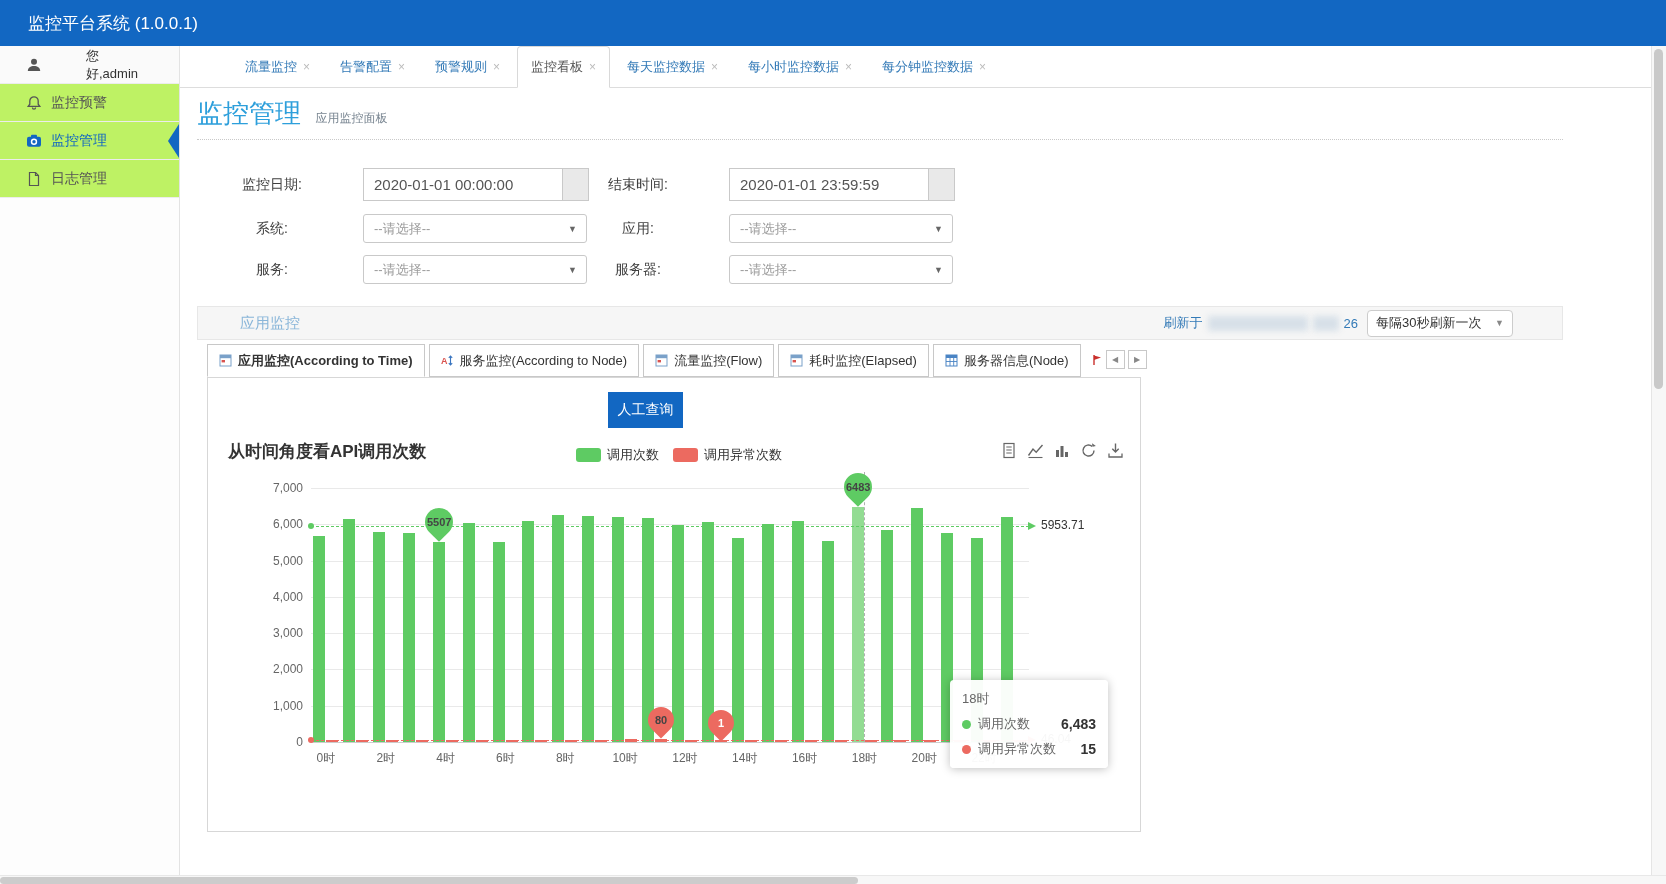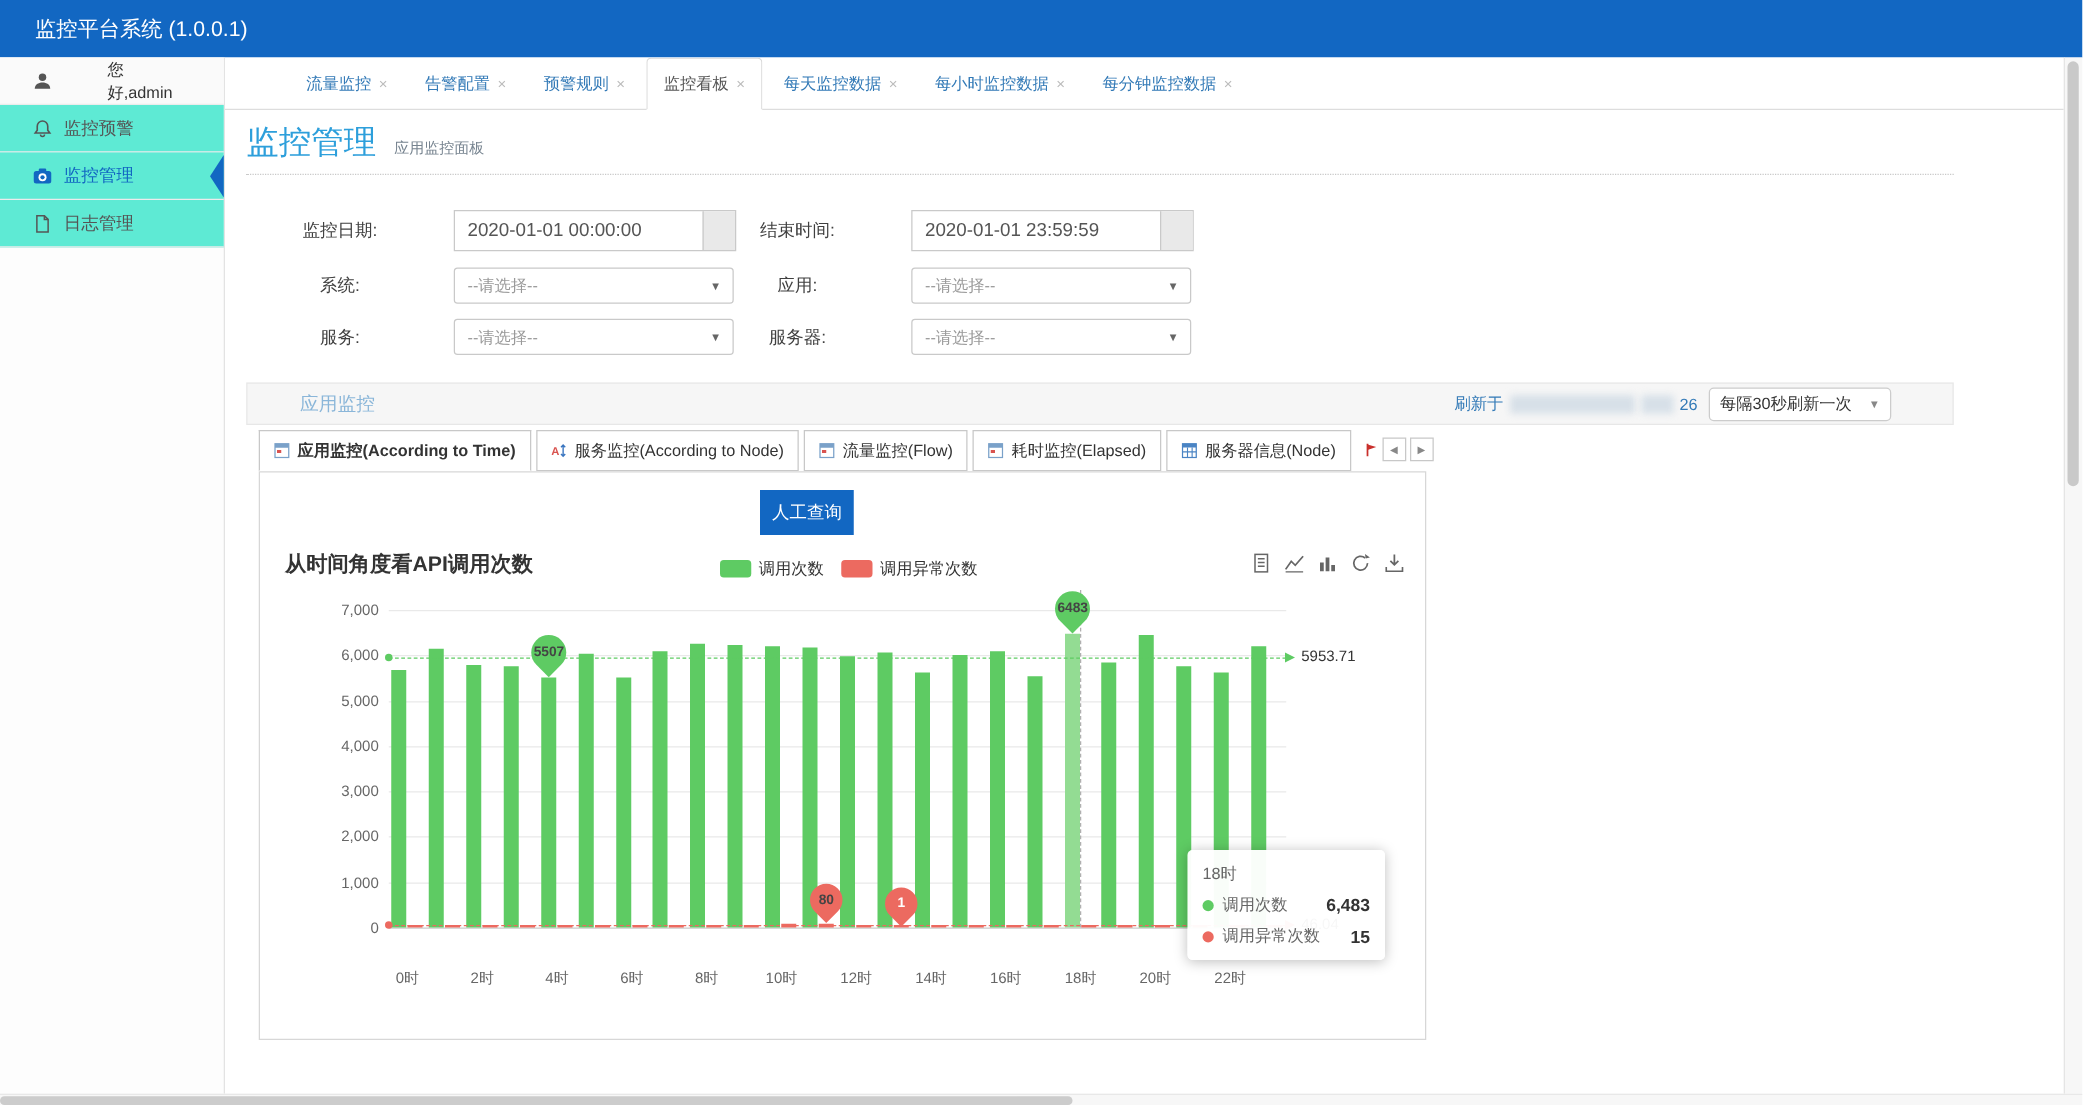--- a/index.html
+++ b/index.html
@@ -5,21 +5,21 @@
   html,body{margin:0;padding:0;}
   body{width:1666px;height:884px;position:relative;overflow:hidden;background:#fff;
        font-family:"Liberation Sans","DejaVu Sans",sans-serif;}
   
   .topbar{position:absolute;left:0;top:0;width:1666px;height:46px;background:#1267c2;color:#fff;
           display:flex;align-items:center;padding-left:28px;box-sizing:border-box;font-size:17px;}
   
   .sidebar{position:absolute;left:0;top:46px;width:180px;height:829px;background:#fdfdfd;
            border-right:1px solid #e3e3e3;box-sizing:border-box;}
   .side-row{height:38px;display:flex;align-items:center;padding-left:26px;border-bottom:1px solid #ececec;
-            font-size:14px;color:#555;gap:9px;position:relative;box-sizing:border-box;background:#5eead4;cursor:pointer;}
+            font-size:14px;color:#555;gap:9px;position:relative;box-sizing:border-box;background:#bef264;cursor:pointer;}
   .side-user{font-size:13px;color:#333;background:#fafafa;cursor:default;gap:44px;}
   .side-user a{color:#14532d;text-decoration:none;margin-left:4px;}
   .side-item.active{color:#1267c2;}
   .side-arrow{position:absolute;right:0;top:50%;transform:translateY(-50%);width:0;height:0;
               border-right:11px solid #1267c2;border-top:17px solid transparent;border-bottom:17px solid transparent;}
   .sicon{width:16px;height:16px;flex:0 0 16px;}
   
   .navtabs{position:absolute;left:180px;top:46px;width:1471px;height:42px;border-bottom:1px solid #ddd;
            display:flex;align-items:stretch;padding-left:50px;box-sizing:border-box;background:#fff;}
   .ntab{display:flex;align-items:center;gap:6px;padding:0 13px;margin:0 2px;font-size:13px;color:#337ab7;cursor:pointer;white-space:nowrap;}
@@ -67,21 +67,21 @@
   .chart-title{position:absolute;left:20px;top:62px;font-size:17px;font-weight:bold;color:#333;}
   .legend{position:absolute;left:368px;top:68px;display:flex;gap:14px;align-items:center;}
   .leg-item{display:flex;align-items:center;gap:6px;font-size:13px;color:#333;cursor:pointer;}
   .leg-swatch{width:25px;height:14px;border-radius:3px;}
   .toolbox{position:absolute;right:16px;top:64px;display:flex;gap:10px;align-items:center;}
   .toolbox svg{cursor:pointer;}
   .plot{position:absolute;left:103px;top:110px;width:718px;height:254px;}
   .gridline{position:absolute;left:0;width:100%;height:0;border-top:1px solid #e9e9e9;}
   .gridline.base{border-top:1px solid #ccc;}
   .ytick{position:absolute;left:-62px;width:54px;text-align:right;font-size:12px;color:#666;}
-  .xtick{position:absolute;top:262px;font-size:12px;color:#666;transform:translateX(-50%);white-space:nowrap;margin-top:24px;}
+  .xtick{position:absolute;top:262px;font-size:12px;color:#666;transform:translateX(-50%);white-space:nowrap;}
   .bar{position:absolute;bottom:0;}
   .mline{position:absolute;left:0;width:100%;height:0;border-top:1px dashed #5ecb63;}
   .mdot{position:absolute;width:6px;height:6px;border-radius:50%;}
   .marrow{position:absolute;width:0;height:0;border-top:4px solid transparent;border-bottom:4px solid transparent;}
   .mlabel{position:absolute;font-size:12px;color:#333;white-space:nowrap;}
   .pointer{position:absolute;width:0;border-left:1px dashed #b0b0b0;}
   .pin{position:absolute;z-index:4;}
   .pin-body{width:100%;height:100%;border-radius:50% 50% 50% 0;transform:rotate(-45deg);
             display:flex;align-items:center;justify-content:center;}
   .pin-label{transform:rotate(45deg);font-size:11px;font-weight:bold;}

